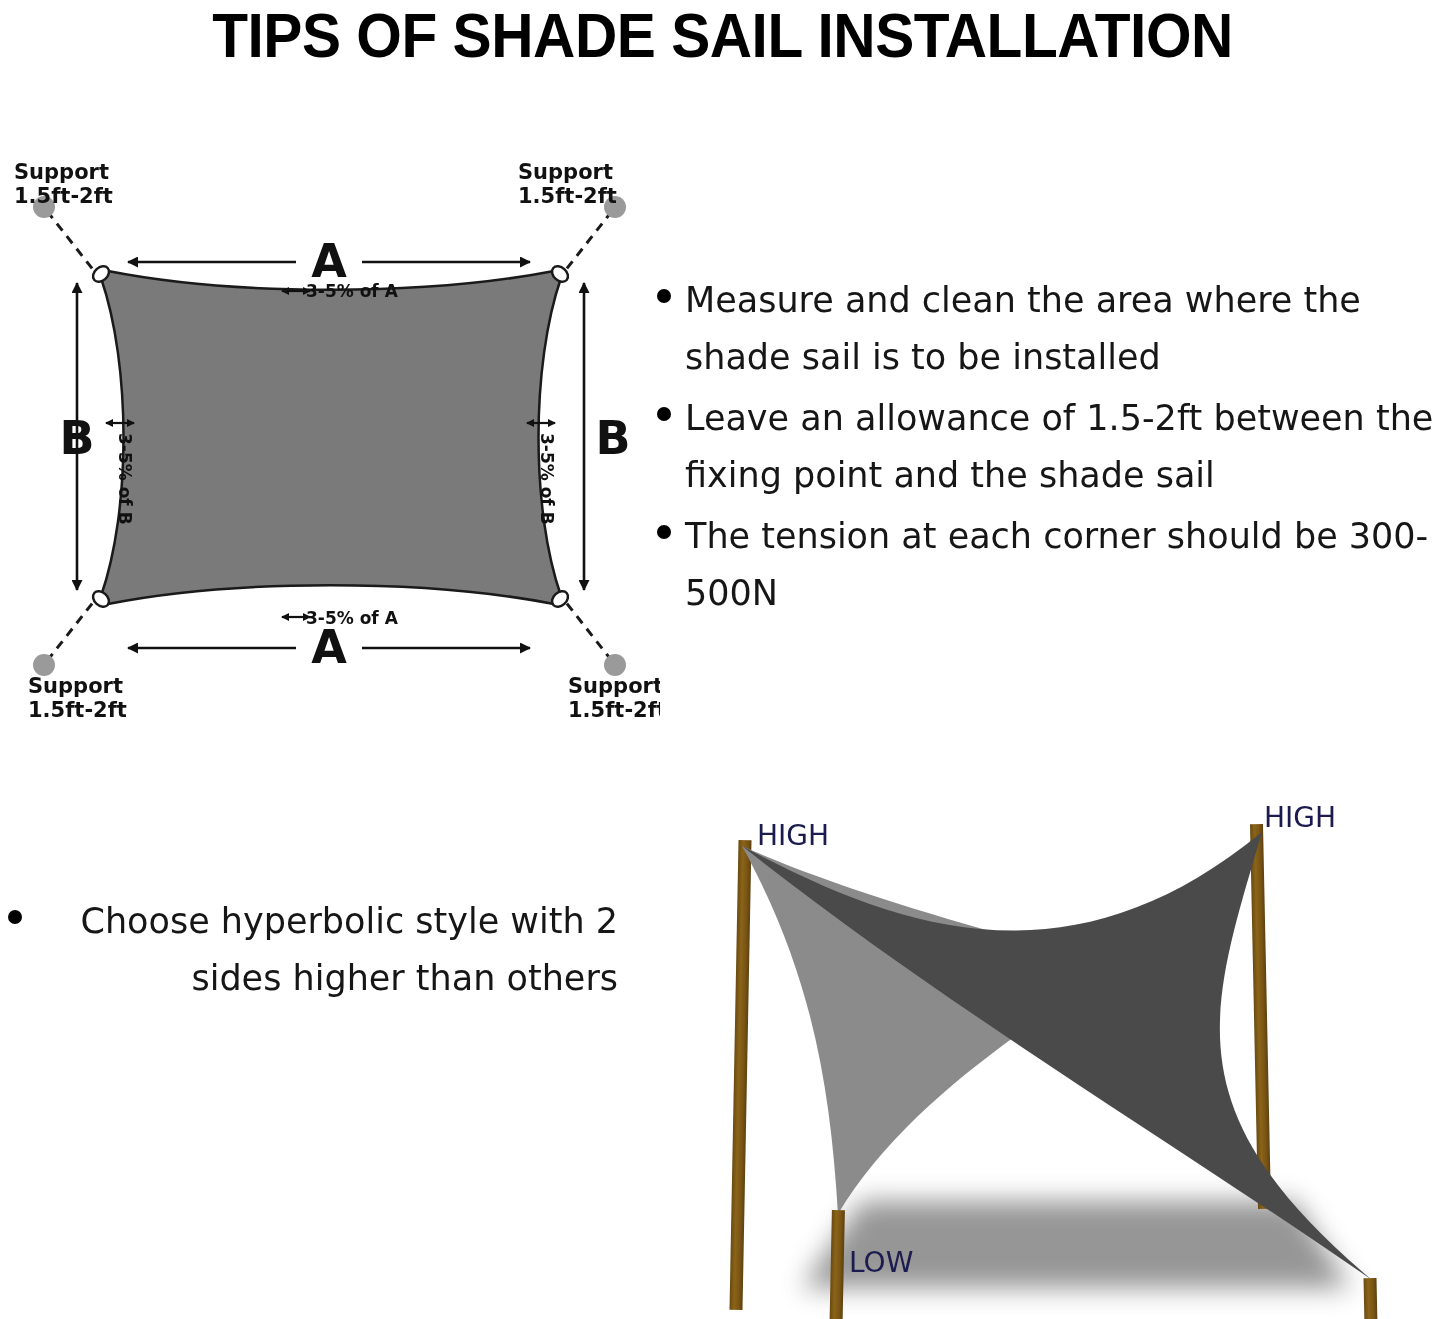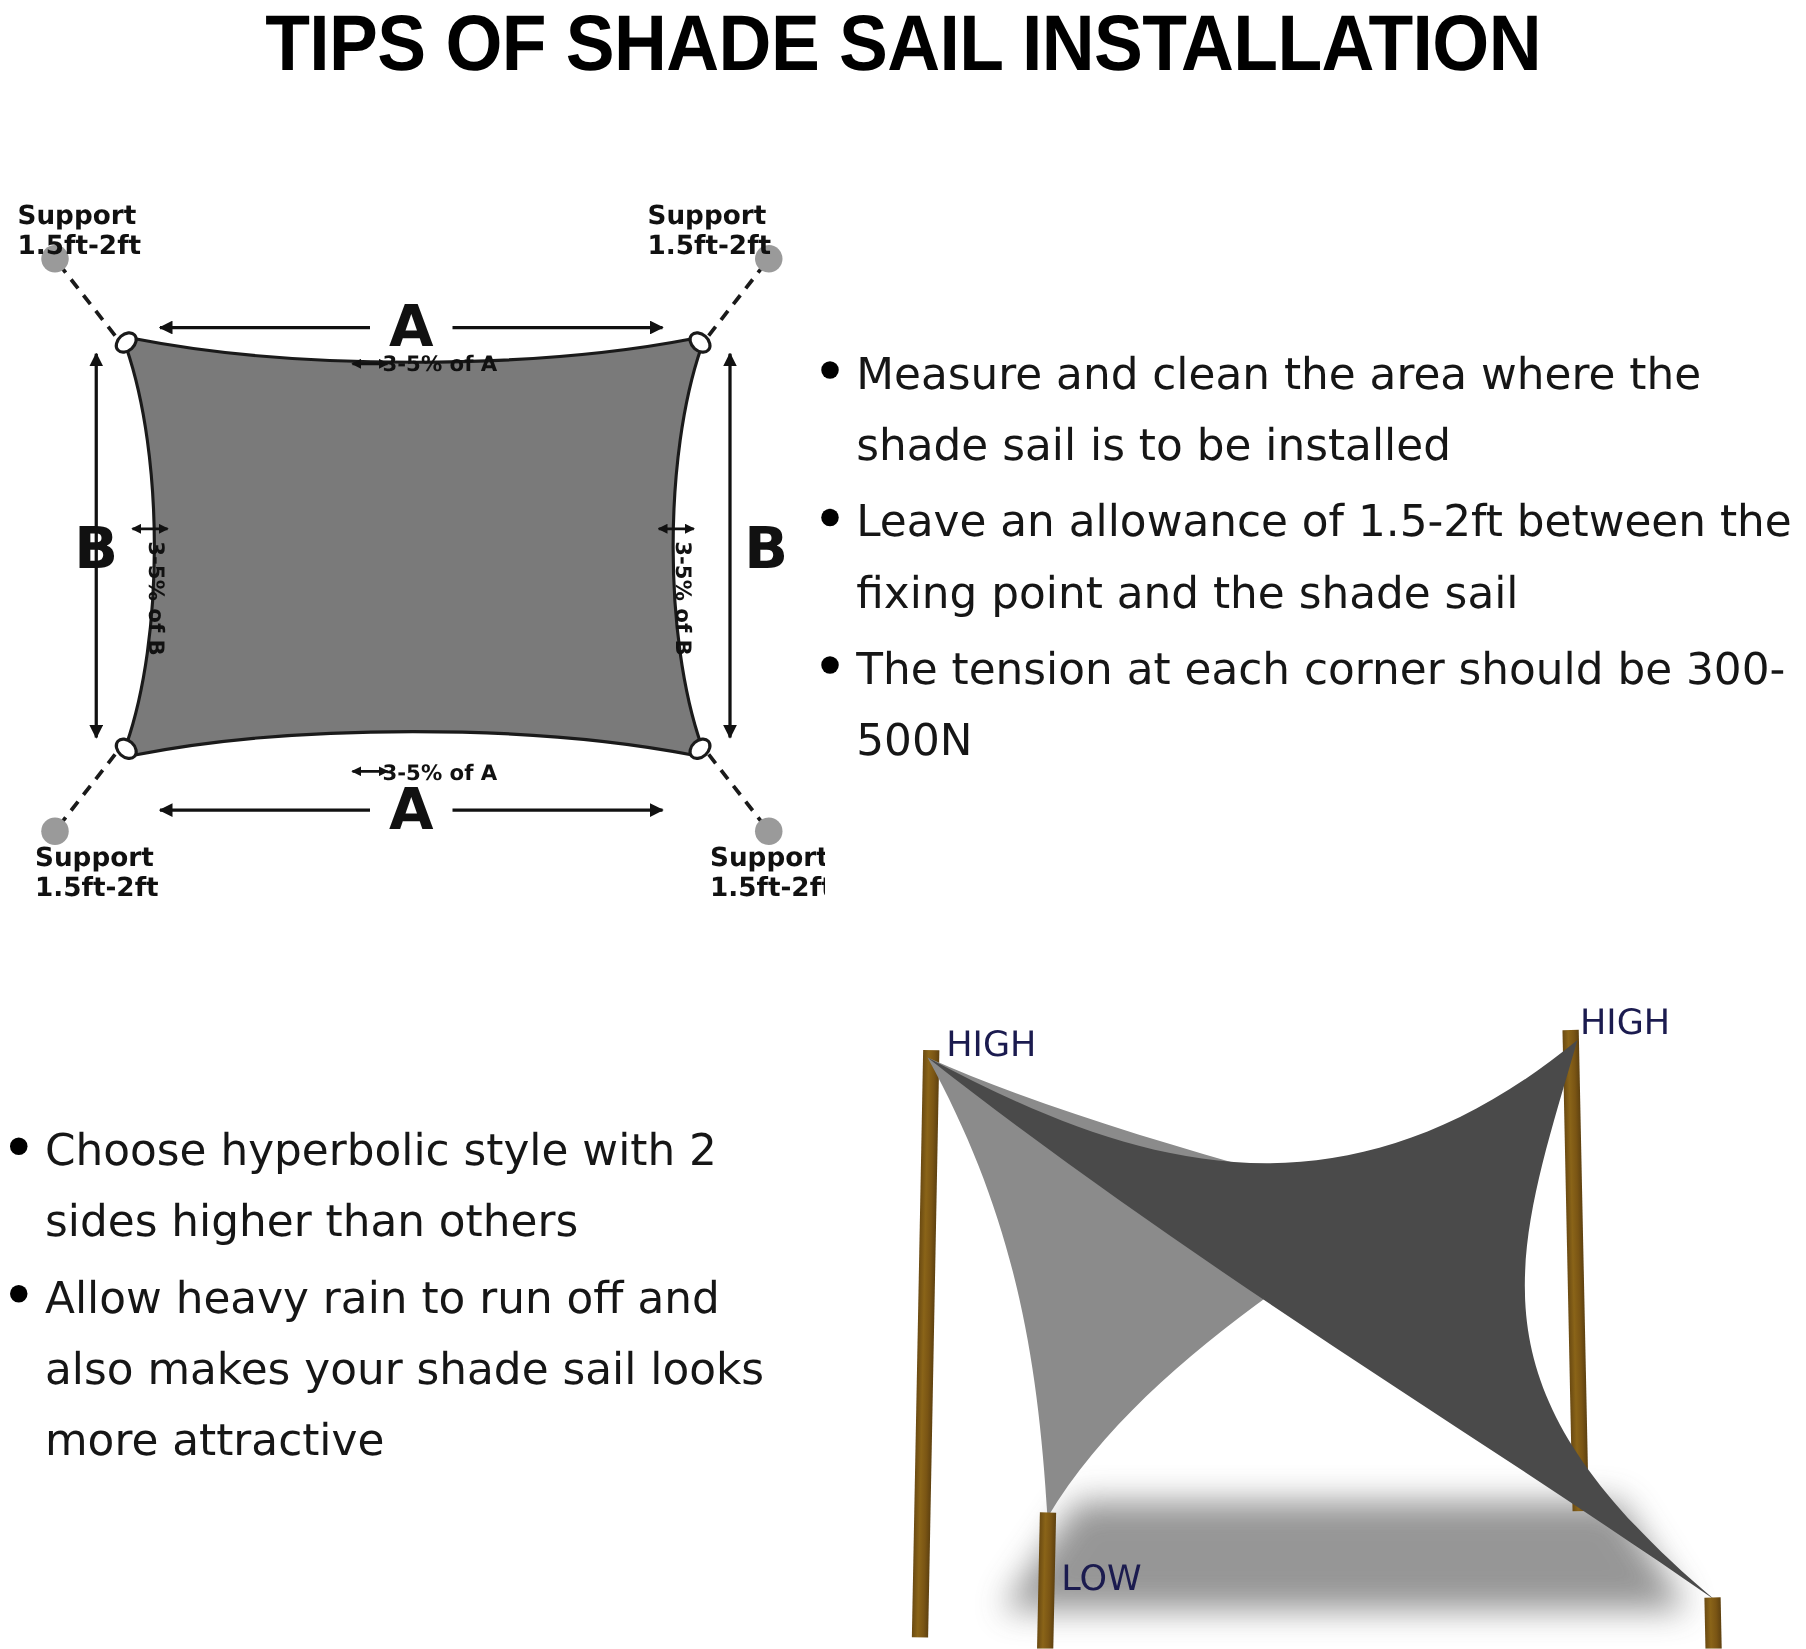--- a/index.html
+++ b/index.html
@@ -44,21 +44,21 @@
     left:657px;top:272px;width:795px;
   }
   #bullets-right .bullet-row{margin-bottom:4px;}
   #bullets-right .bullet-dot{margin-top:17px;}
   #bullets-right .bullet-text{
     font-size:35px;line-height:1.63;color:#161616;
   }
   #bullets-left{
     left:8px;top:893px;width:610px;
   }
-  #bullets-left .bullet-row{margin-bottom:4px;}
+  #bullets-left .bullet-row{margin-bottom:4px;text-align:right;}
   #bullets-left .bullet-dot{margin-top:17px;}
   #bullets-left .bullet-text{
     font-size:35px;line-height:1.63;color:#161616;
   }
 
   
   .svg-lbl{font-family:"DejaVu Sans","Liberation Sans",sans-serif;fill:#111111;}
   .support-lbl{font-size:21px;font-weight:bold;}
   .pct-lbl{font-size:17px;font-weight:bold;}
   .dim-letter{font-size:46px;font-weight:bold;}
@@ -191,24 +191,20 @@
   <div class="bullet-row">
     <span class="bullet-dot"></span>
     <span class="bullet-text">The tension at each corner should be 300-500N</span>
   </div>
 </div>
 
 <div id="bullets-left" class="bullets">
   <div class="bullet-row">
     <span class="bullet-dot"></span>
     <span class="bullet-text">Choose hyperbolic style with 2 sides higher than others</span>
-  </div>
-  <div class="bullet-row">
-    <span class="bullet-dot"></span>
-    <span class="bullet-text">Allow heavy rain to run off and also makes your shade sail looks more attractive</span>
   </div>
 </div>
 
 <svg id="hyper-svg" width="790" height="539" viewBox="0 0 790 539">
   <defs>
     <linearGradient id="postGrad" x1="0" y1="0" x2="1" y2="0">
       <stop offset="0%" stop-color="#6a4a12"></stop>
       <stop offset="35%" stop-color="#8a6418"></stop>
       <stop offset="70%" stop-color="#7a5514"></stop>
       <stop offset="100%" stop-color="#5e4110"></stop>

